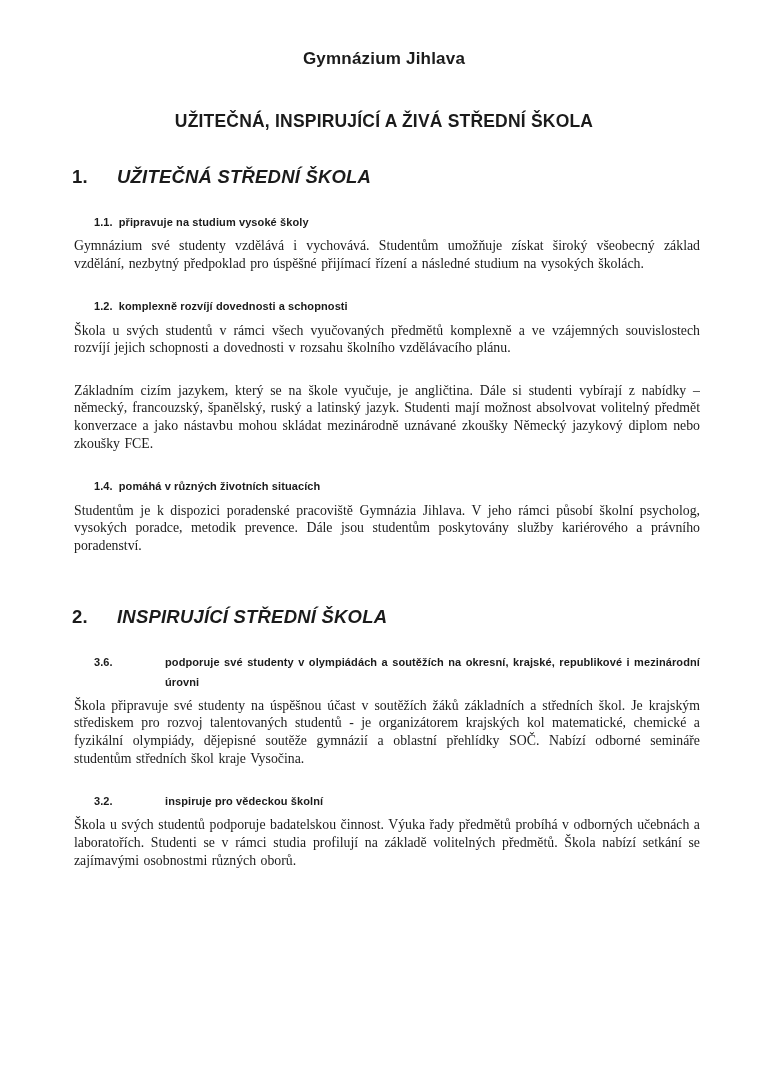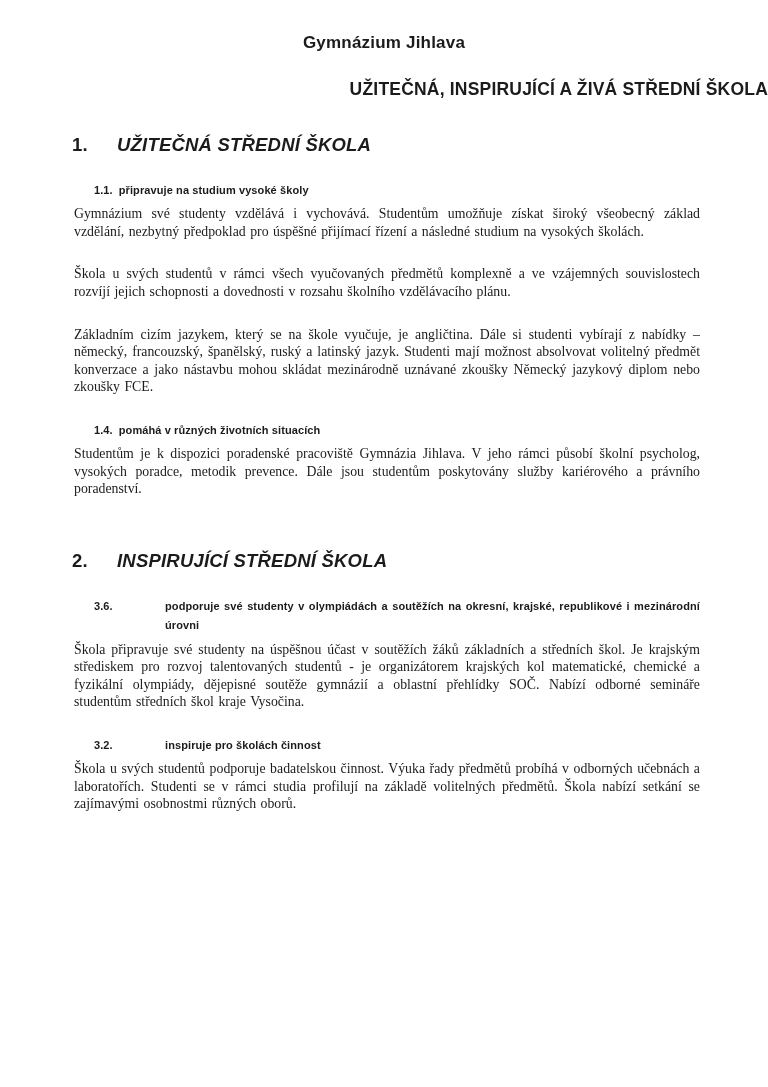--- a/index.html
+++ b/index.html
@@ -11,32 +11,32 @@
     position: relative;
     width: 768px;
     height: 1087px;
     background: #ffffff;
     color: #1b1b1b;
     overflow: hidden;
     box-sizing: border-box;
   }
   
   .doc-title {
-    margin: 0;
+    margin: 16px;
     padding-top: 33px;
     text-align: center;
     font-family: "Liberation Sans", sans-serif;
     font-weight: 700;
     font-size: 17px;
     letter-spacing: 0.2px;
   }
   .doc-subtitle {
     margin: 0;
     padding-top: 26px;
-    text-align: right;
+    text-align: center;
     font-family: "Liberation Sans", sans-serif;
     font-weight: 700;
     font-size: 17.5px;
     letter-spacing: 0.2px;
   }
   
   #sections { display: block; }
   .section { margin-top: 34px; }
   .section + .section { margin-top: 52px; }
   .section-heading {
@@ -98,20 +98,24 @@
     <div class="subsections">
   <div class="subsection">
     <div class="sub-heading">
       <span class="sub-num">1.1.</span>
       <span class="sub-title">připravuje na studium vysoké školy</span>
     </div>
     <p class="sub-body">Gymnázium své studenty vzdělává i vychovává. Studentům umožňuje získat široký všeobecný základ vzdělání, nezbytný předpoklad pro úspěšné přijímací řízení a následné studium na vysokých školách.</p>
   </div>
 
   <div class="subsection">
+    <div class="sub-heading">
+      <span class="sub-num">1.2.</span>
+      <span class="sub-title">komplexně rozvíjí dovednosti a schopnosti</span>
+    </div>
     <p class="sub-body">Škola u svých studentů v rámci všech vyučovaných předmětů komplexně a ve vzájemných souvislostech rozvíjí jejich schopnosti a dovednosti v rozsahu školního vzdělávacího plánu.</p>
   </div>
 
   <div class="subsection">
     <p class="sub-body">Základním cizím jazykem, který se na škole vyučuje, je angličtina. Dále si studenti vybírají z nabídky – německý, francouzský, španělský, ruský a latinský jazyk. Studenti mají možnost absolvovat volitelný předmět konverzace a jako nástavbu mohou skládat mezinárodně uznávané zkoušky Německý jazykový diplom nebo zkoušky FCE.</p>
   </div>
 
   <div class="subsection">
     <div class="sub-heading">
       <span class="sub-num">1.4.</span>
@@ -132,20 +136,20 @@
     <div class="sub-heading">
       <span class="sub-num">3.6.</span>
       <span class="sub-title">podporuje své studenty v olympiádách a soutěžích na okresní, krajské, republikové i mezinárodní úrovni</span>
     </div>
     <p class="sub-body">Škola připravuje své studenty na úspěšnou účast v soutěžích žáků základních a středních škol. Je krajským střediskem pro rozvoj talentovaných studentů - je organizátorem krajských kol matematické, chemické a fyzikální olympiády, dějepisné soutěže gymnázií a oblastní přehlídky SOČ. Nabízí odborné semináře studentům středních škol kraje Vysočina.</p>
   </div>
 
   <div class="subsection">
     <div class="sub-heading">
       <span class="sub-num">3.2.</span>
-      <span class="sub-title">inspiruje pro školách činnost</span>
+      <span class="sub-title">inspiruje pro vědeckou školní</span>
     </div>
     <p class="sub-body">Škola u svých studentů podporuje badatelskou činnost. Výuka řady předmětů probíhá v odborných učebnách a laboratořích. Studenti se v rámci studia profilují na základě volitelných předmětů. Škola nabízí setkání se zajímavými osobnostmi různých oborů.</p>
   </div>
 </div>
   </section>
 </main>
 </div>
 
 </body></html>

